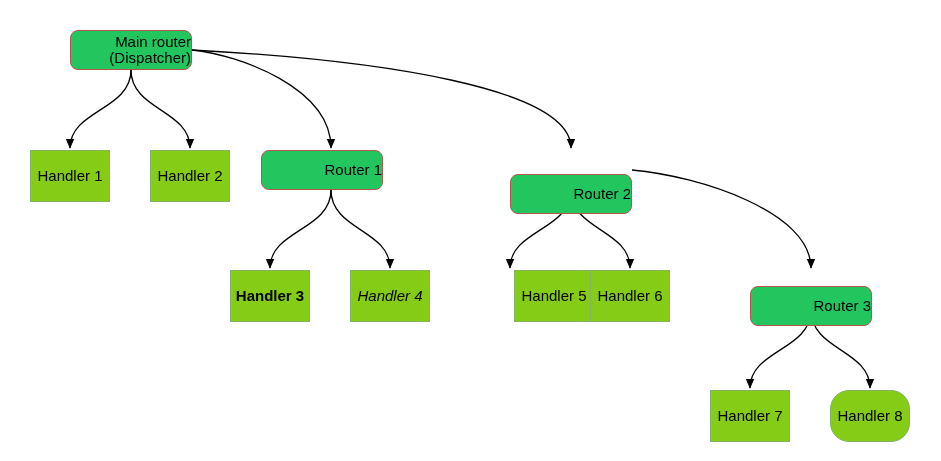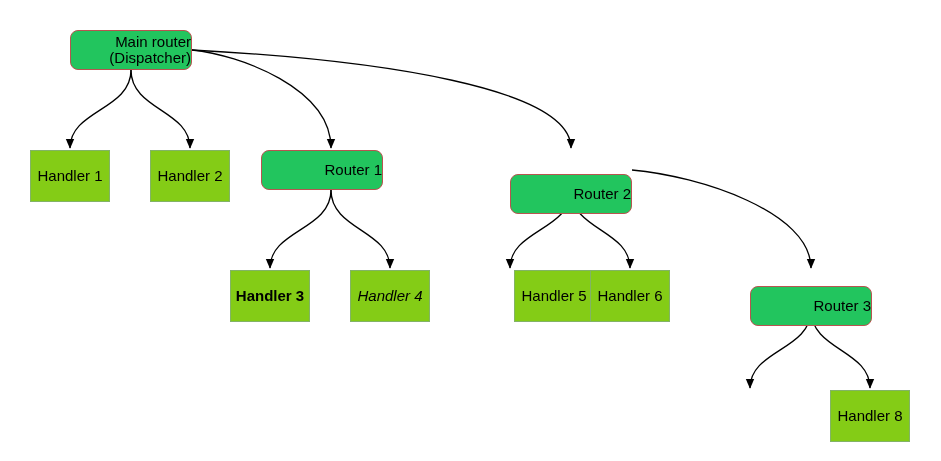--- a/index.html
+++ b/index.html
@@ -115,18 +115,21 @@
   </div>
 
   <div class="node handler" style="left:590px; top:270px;">
     <span>Handler 6</span>
   </div>
 
   <div class="node router" style="left:750px; top:286px;">
     <span>Router 3</span>
   </div>
 
+  <div class="node handler" style="left:710px; top:390px;">
+    <span>Handler 7</span>
+  </div>
 
-  <div class="node handler" style="left:830px; top:390px;">
+  <div class="node handler" style="left:830px; top:390px;border-radius:19px;">
     <span>Handler 8</span>
   </div>
 
 </div>
 
 </body></html>

